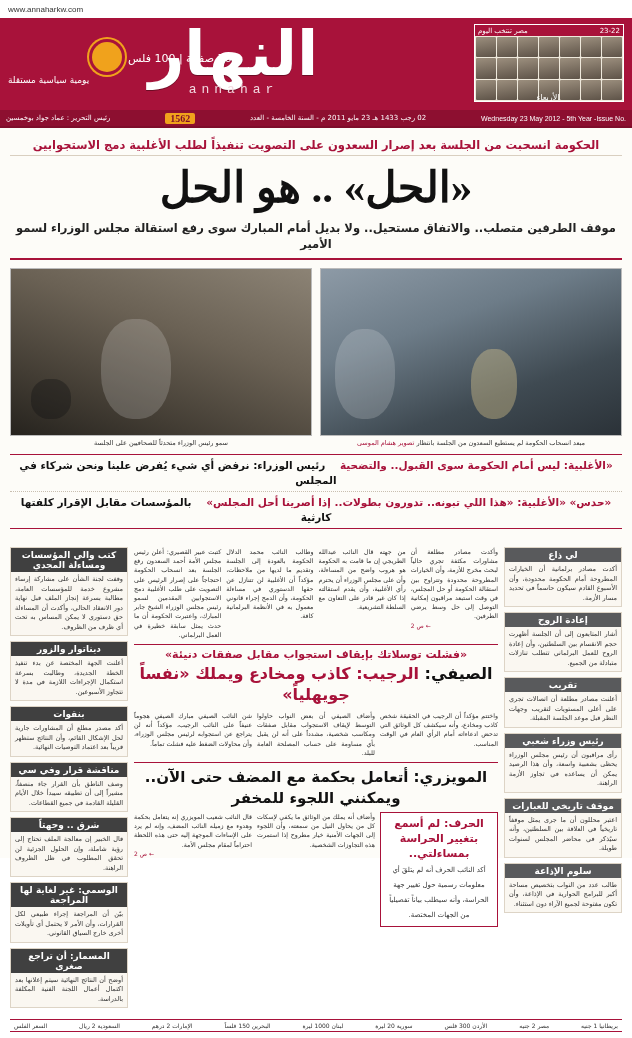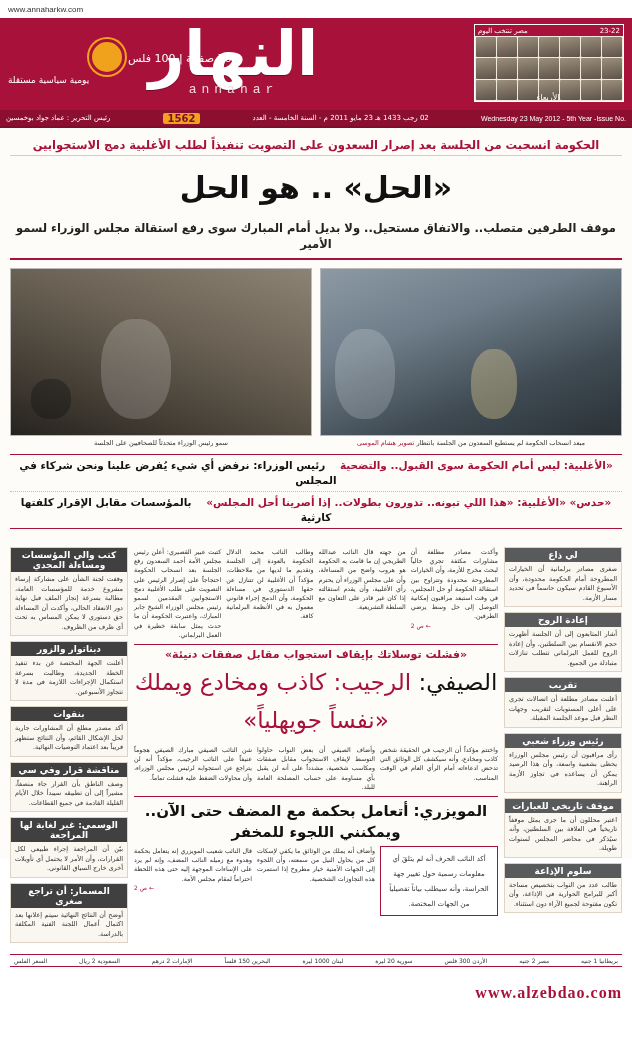--- a/index.html
+++ b/index.html
@@ -70,37 +70,37 @@
     color:#fff; font-size:9px; text-align:left; line-height:13px;
   }
   .mh-strip {
     position:absolute; left:0; right:0; bottom:0; height:16px;
     background:#8d0f30; color:#fff; font-size:7px;
     display:flex; align-items:center; justify-content:space-between;
     padding:0 6px;
   }
   .mh-strip .issue {
     background:#f0a21c; color:#7e0d2b; font-weight:bold; font-size:10px;
-    padding:0 5px; border-radius:2px;
+    padding:0 5px; border-radius:2px;font-family:Liberation Serif, serif;
   }
   .mh-strip .date-lat { direction:ltr; font-family:"Liberation Sans",sans-serif; }
   .pages-badge {
     position:absolute; left:128px; top:34px; color:#fff; font-size:11px;
     text-align:center; line-height:14px;
   }
 
   
   .lead { padding:6px 10px 2px; text-align:center; }
   .kicker {
     color:#a8123a; font-size:11.5px; font-weight:bold; line-height:16px;
     padding:3px 0 2px; border-bottom:1px solid #d9cfc0;
   }
   .headline {
-    font-size:30px; font-weight:bold; line-height:52px; color:#111;
-    padding:6px 0 2px; letter-spacing:-1px;
+    font-size:43px; font-weight:bold; line-height:52px; color:#111;
+    padding:6px 0 2px; letter-spacing:-1px;font-family:Liberation Serif, serif;
   }
   .subhead {
     font-size:11.5px; font-weight:bold; color:#222; line-height:16px;
     padding:4px 0 6px; border-bottom:2px solid #a8123a;
   }
 
   
   .photos { display:flex; gap:8px; padding:6px 10px 0; }
   .photo { flex:1; }
   .photo .img { height:168px; border:1px solid #bbb; position:relative; overflow:hidden; }
@@ -144,21 +144,21 @@
 
   
   .center-top { display:grid; grid-template-columns:repeat(4,1fr); gap:5px; }
   .ccol { font-size:6.3px; line-height:9.2px; color:#2e2e2e; text-align:justify; }
   .ccol .more { color:#a8123a; font-size:6px; text-align:left; direction:ltr; }
   .rule { border-top:1px solid #a8123a; margin:5px 0 3px; }
 
   .story2 { text-align:center; }
   .story2 .kick { font-size:11px; color:#a8123a; font-weight:bold; }
   .story2 .h {
-    font-size:23px; font-weight:normal; line-height:38px; color:#111; padding:2px 0;
+    font-size:16px; font-weight:bold; line-height:21px; color:#111; padding:2px 0;
   }
   .story2 .h em { color:#a8123a; font-style:normal; }
   .story2 .body { display:grid; grid-template-columns:repeat(3,1fr); gap:5px; margin-top:4px; }
 
   .story3 { margin-top:4px; }
   .story3 .h {
     font-size:15px; font-weight:bold; line-height:21px; color:#a8123a; text-align:center;
   }
   .story3 .h span { color:#111; }
   .story3 .body { display:grid; grid-template-columns:repeat(3,1fr); gap:5px; margin-top:3px; }
@@ -288,21 +288,21 @@
       &nbsp;&nbsp;
       <span>بالمؤسسات مقابل الإقرار كلفتها كارثية</span>
     </div>
   </div>
 
   <div class="body-grid">
 
     <div class="col">
       <div class="sbox grey">
         <div class="t">لي ذاع</div>
-        <div class="b">صغرى مصادر برلمانية أن الخيارات المطروحة أمام الحكومة محدودة، وأن الأسبوع القادم سيكون حاسماً في تحديد مسار الأزمة.</div>
+        <div class="b">أكدت مصادر برلمانية أن الخيارات المطروحة أمام الحكومة محدودة، وأن الأسبوع القادم سيكون حاسماً في تحديد مسار الأزمة.</div>
       </div>
       <div class="sbox grey">
         <div class="t">إعادة الروح</div>
         <div class="b">أشار المتابعون إلى أن الجلسة أظهرت حجم الانقسام بين السلطتين، وأن إعادة الروح للعمل البرلماني تتطلب تنازلات متبادلة من الجميع.</div>
       </div>
       <div class="sbox grey">
         <div class="t">تقريب</div>
         <div class="b">أعلنت مصادر مطلعة أن اتصالات تجري على أعلى المستويات لتقريب وجهات النظر قبل موعد الجلسة المقبلة.</div>
       </div>
       <div class="sbox grey">
@@ -353,20 +353,21 @@
       <div class="rule"></div>
 
       <div class="story3">
         <div class="h">
           <span>المويزري: أتعامل بحكمة مع المضف</span>
           <span>حتى الآن.. ويمكنني اللجوء للمخفر</span>
         </div>
         <div class="body">
           <div>
             <div class="pullbox">
+              <span>الحرف: لم أسمع بتغيير الحراسة بمساءلتي..</span>
               <small>أكد النائب الحرف أنه لم يتلقَ أي معلومات رسمية حول تغيير جهة الحراسة، وأنه سيطلب بياناً تفصيلياً من الجهات المختصة.</small>
             </div>
           </div>
           <div class="ccol"><span>وأضاف أنه يملك من الوثائق ما يكفي لإسكات كل من يحاول النيل من سمعته، وأن اللجوء إلى الجهات الأمنية خيار مطروح إذا استمرت هذه التجاوزات الشخصية.</span></div>
           <div class="ccol">
             <span>قال النائب شعيب المويزري إنه يتعامل بحكمة وهدوء مع زميله النائب المضف، وإنه لم يرد على الإساءات الموجهة إليه حتى هذه اللحظة احتراماً لمقام مجلس الأمة.</span>
             <div class="more">2 ص ←</div>
           </div>
         </div>
       </div>
@@ -381,20 +382,24 @@
         <div class="t">ديناتوار والزور</div>
         <div class="b">أعلنت الجهة المختصة عن بدء تنفيذ الخطة الجديدة، وطالبت بسرعة استكمال الإجراءات اللازمة في مدة لا تتجاوز الأسبوعين.</div>
       </div>
       <div class="sbox">
         <div class="t">بنقوات</div>
         <div class="b">أكد مصدر مطلع أن المشاورات جارية لحل الإشكال القائم، وأن النتائج ستظهر قريباً بعد اعتماد التوصيات النهائية.</div>
       </div>
       <div class="sbox">
         <div class="t">مناقشة قرار وفي سي</div>
         <div class="b">وصف الناطق بأن القرار جاء منصفاً، مشيراً إلى أن تطبيقه سيبدأ خلال الأيام القليلة القادمة في جميع القطاعات.</div>
+      </div>
+      <div class="sbox">
+        <div class="t">شرق .. وجهتاً</div>
+        <div class="b">قال الخبير إن معالجة الملف تحتاج إلى رؤية شاملة، وإن الحلول الجزئية لن تحقق المطلوب في ظل الظروف الراهنة.</div>
       </div>
       <div class="sbox">
         <div class="t">الوسمي: غير لغاية لها المراجعة</div>
         <div class="b">بيّن أن المراجعة إجراء طبيعي لكل القرارات، وأن الأمر لا يحتمل أي تأويلات أخرى خارج السياق القانوني.</div>
       </div>
       <div class="sbox">
         <div class="t">المسمار: أن تراجع صغرى</div>
         <div class="b">أوضح أن النتائج النهائية سيتم إعلانها بعد اكتمال أعمال اللجنة الفنية المكلفة بالدراسة.</div>
       </div>
     </div>

